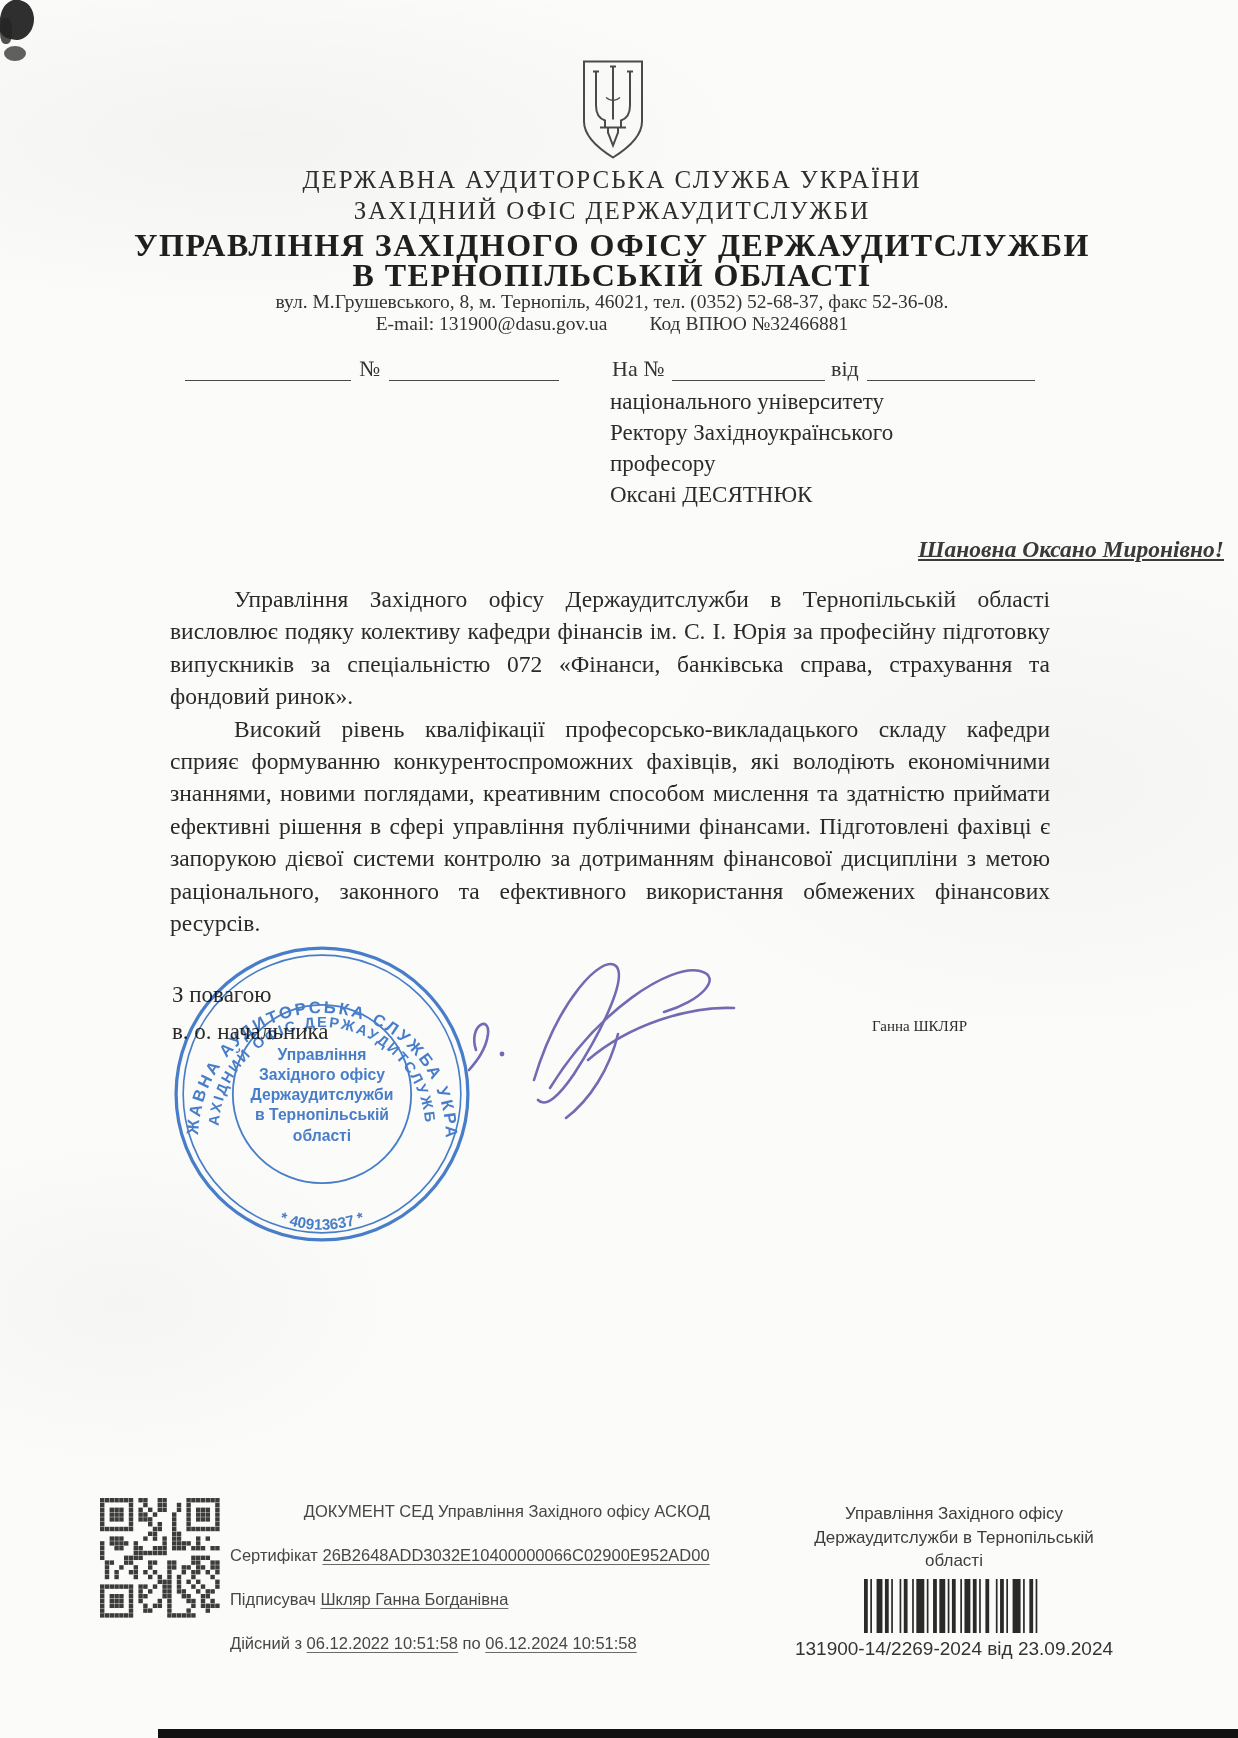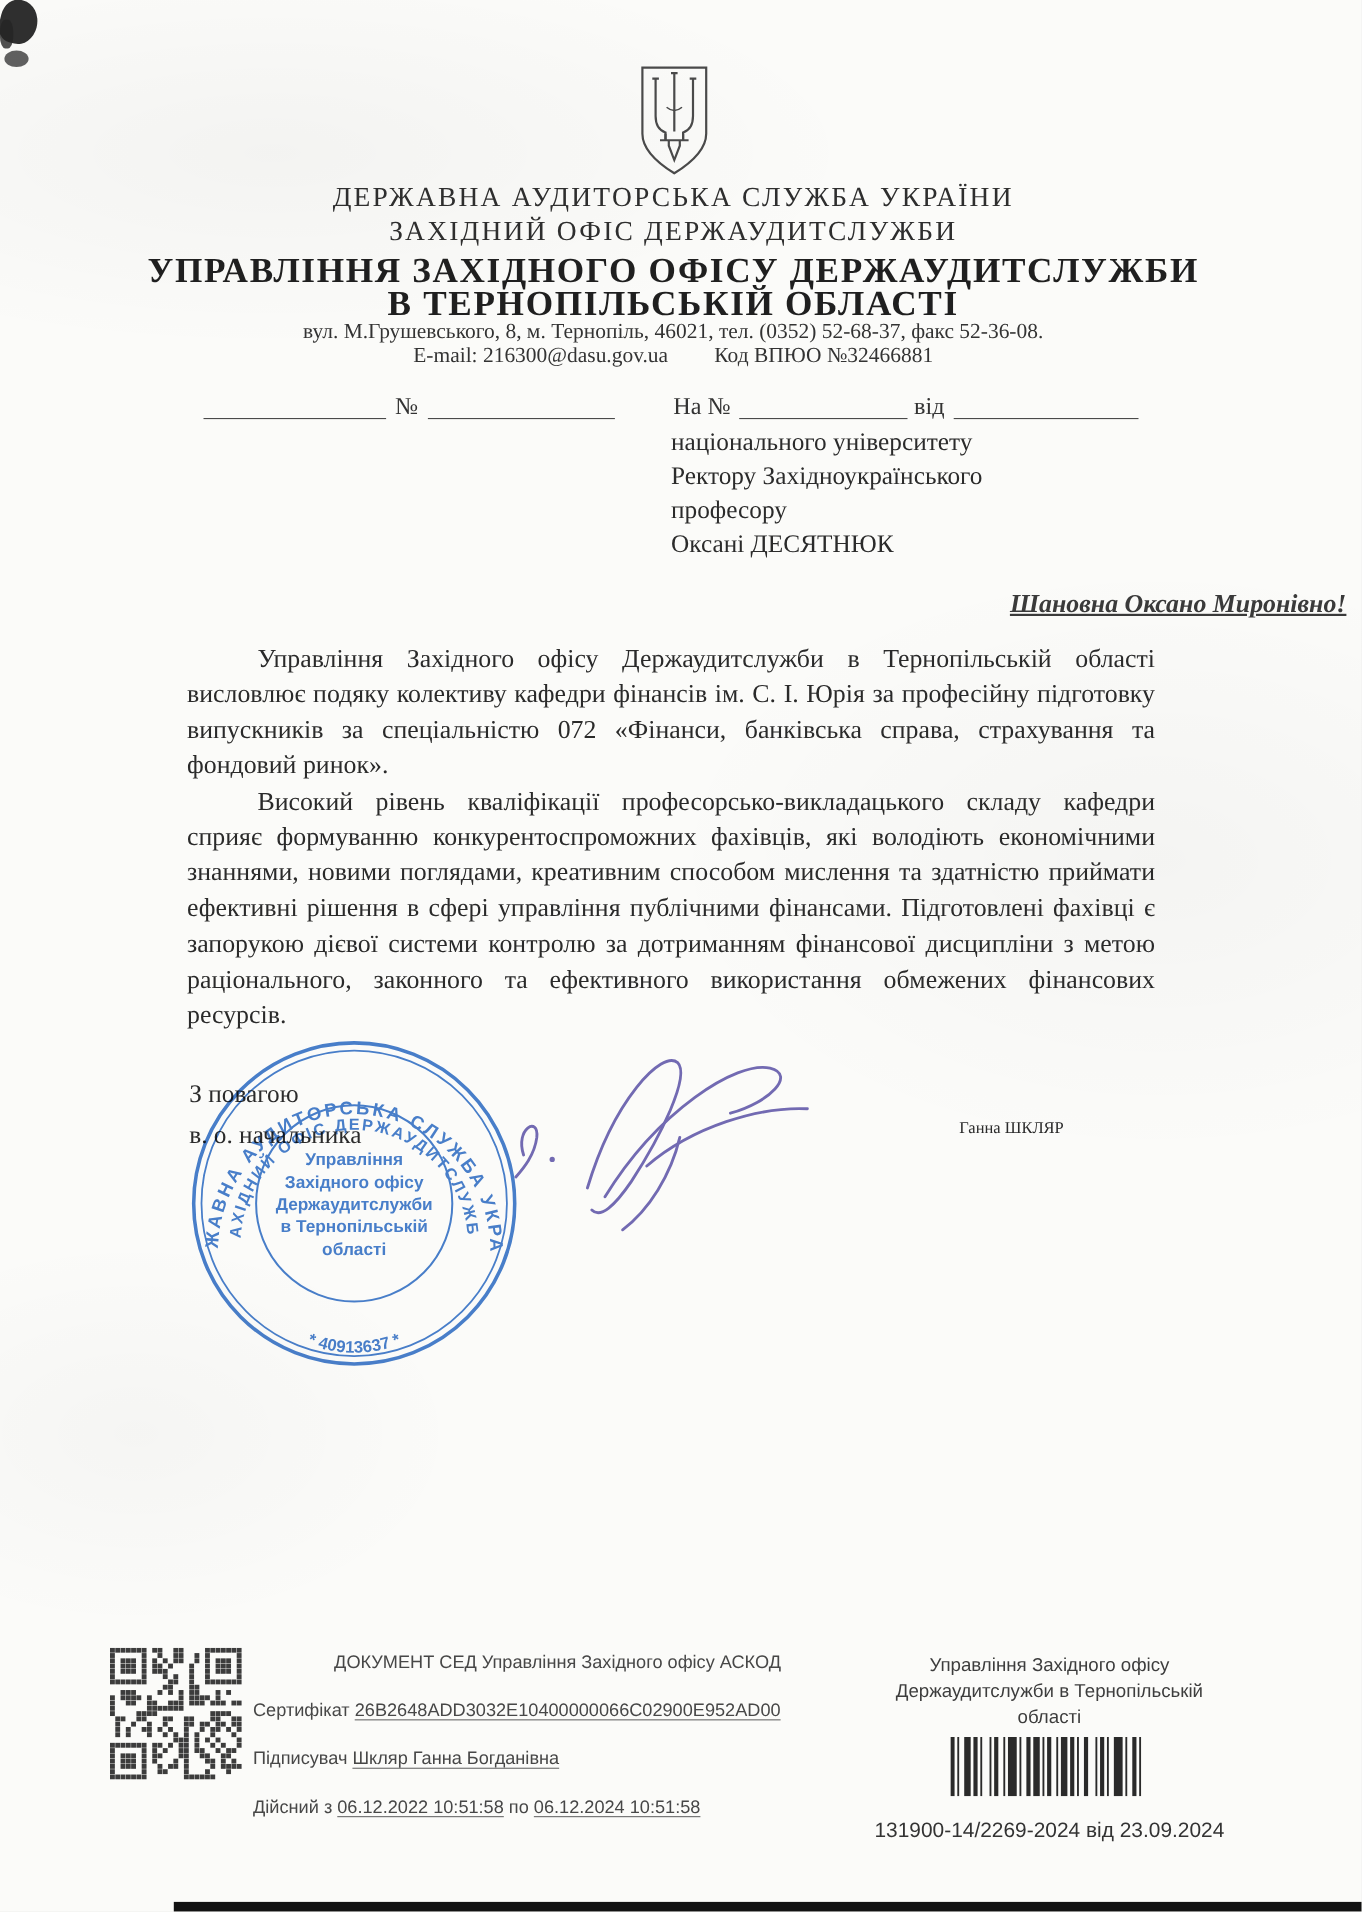--- a/index.html
+++ b/index.html
@@ -35,21 +35,21 @@
   .stamp-wrap svg text{font-family:"Liberation Sans",sans-serif;font-weight:bold;fill:#2f6ec7;}
   .signature-wrap{left:438px;top:938px;width:330px;height:200px;mix-blend-mode:multiply;}
   .emblem{left:578px;top:56px;width:70px;height:108px;}
   .footer-left-qr{left:100px;top:1498px;width:120px;height:120px;}
   .sed-block{left:230px;top:1502px;width:480px;font-family:"Liberation Sans",sans-serif;font-size:16.5px;color:#474747;}
   .sed-title{margin-bottom:14px;text-align:right;}
   .sed-line{margin-top:25px;}
   .uline{text-decoration:underline;text-underline-offset:3px;text-decoration-color:#6a6a6a;}
   .reg-block{left:770px;top:1502px;width:368px;text-align:center;font-family:"Liberation Sans",sans-serif;font-size:17px;line-height:23.5px;color:#3d3d3d;}
   .barcode{display:block;margin:6px auto 0 auto;width:180px;height:54px;}
-  .reg-number{margin-top:20px;font-size:19px;color:#333;}
+  .reg-number{margin-top:4px;font-size:19px;color:#333;}
   .bottom-strip{left:158px;top:1729px;width:1080px;height:9px;background:#121212;}
   .mark1{left:0;top:0;width:34px;height:40px;background:#1d1d1d;border-radius:45% 55% 50% 40%;transform:rotate(14deg);opacity:.92;}
   .mark2{left:4px;top:46px;width:22px;height:15px;background:#2c2c2c;border-radius:50%;opacity:.75;}
   .mark3{left:0;top:18px;width:12px;height:26px;background:#242424;border-radius:40%;opacity:.8;}
 </style>
 </head>
 <body>
 
 <div class="page">
 
@@ -71,21 +71,21 @@
       <path d="M28,40 Q35 46 42,40" stroke-width="1.4"></path>
     </g>
   </svg>
 
   <div class="abs center-line org1" style="top:166px">ДЕРЖАВНА АУДИТОРСЬКА СЛУЖБА УКРАЇНИ</div>
   <div class="abs center-line org2" style="top:197px">ЗАХІДНИЙ ОФІС ДЕРЖАУДИТСЛУЖБИ</div>
   <div class="abs center-line org3" style="top:227px">УПРАВЛІННЯ ЗАХІДНОГО ОФІСУ ДЕРЖАУДИТСЛУЖБИ</div>
   <div class="abs center-line org4" style="top:257px">В ТЕРНОПІЛЬСЬКІЙ ОБЛАСТІ</div>
   <div class="abs center-line addr" style="top:291px">вул. М.Грушевського, 8, м. Тернопіль, 46021, тел. (0352) 52-68-37, факс 52-36-08.</div>
   <div class="abs center-line email-row" style="top:313px">
-    <span>E-mail: 216300@dasu.gov.ua</span><span class="gap"></span><span>Код ВПЮО №32466881</span>
+    <span>E-mail: 131900@dasu.gov.ua</span><span class="gap"></span><span>Код ВПЮО №32466881</span>
   </div>
 
   <div class="abs ref-line" style="left:185px;top:358px;width:166px"></div>
   <div class="abs ref-label" style="left:359px;top:356px">№</div>
   <div class="abs ref-line" style="left:389px;top:358px;width:170px"></div>
   <div class="abs ref-label" style="left:612px;top:356px">На №</div>
   <div class="abs ref-line" style="left:672px;top:358px;width:153px"></div>
   <div class="abs ref-label" style="left:831px;top:356px">від</div>
   <div class="abs ref-line" style="left:867px;top:358px;width:168px"></div>
 

